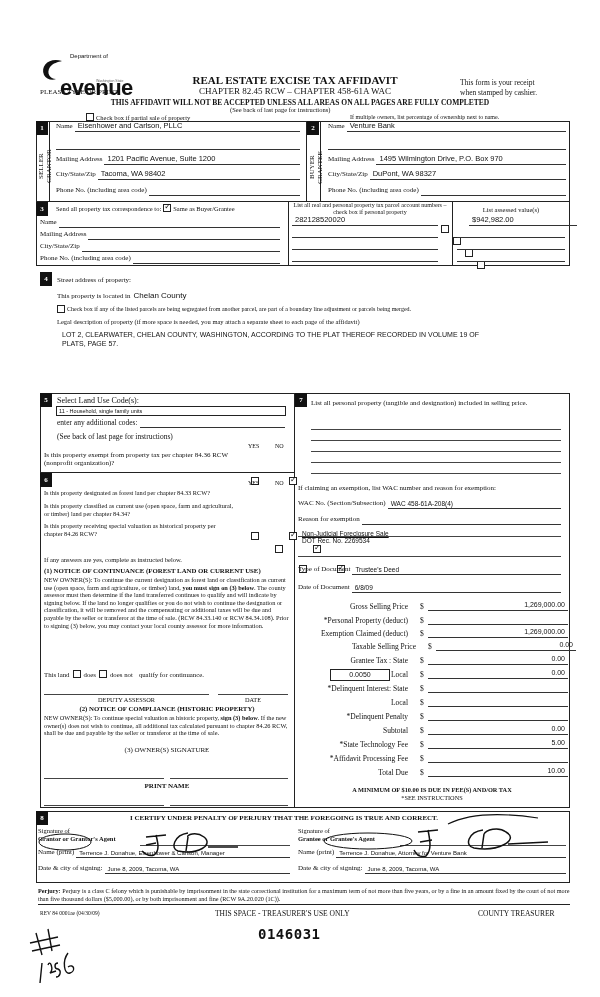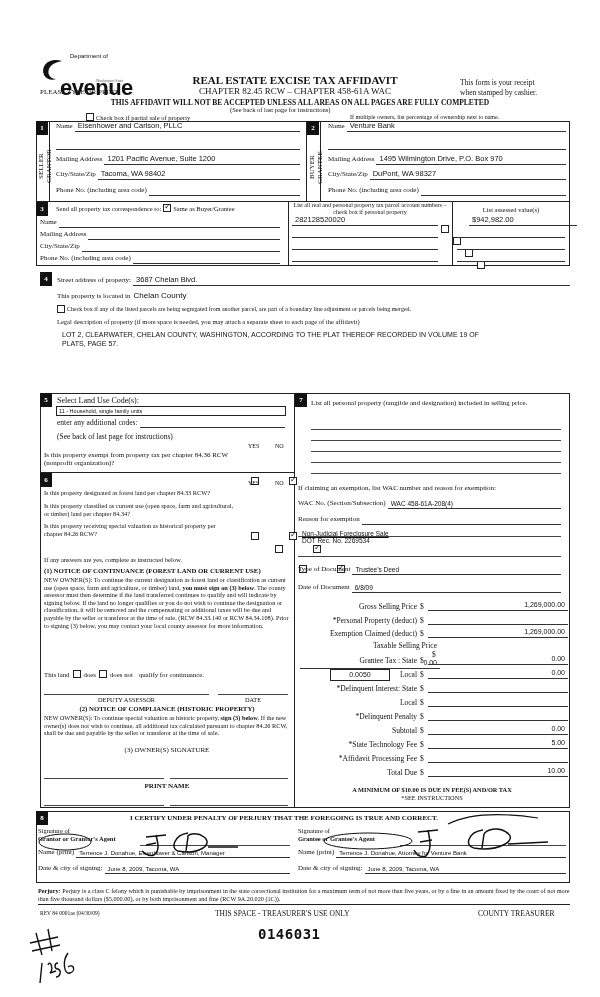--- a/index.html
+++ b/index.html
@@ -11,21 +11,21 @@
   .secnum { position: absolute; width: 12px; height: 14px; background: #111; color: #fff; font-size: 7px; font-weight: bold; text-align: center; line-height: 14px; font-family: "Liberation Serif", serif; }
   .cb { display: inline-block; width: 8px; height: 8px; border: 1px solid #222; vertical-align: middle; background: #fff; position: relative; }
   .cb.checked::after { content: "✓"; position: absolute; left: 0px; top: -3px; font-size: 8px; line-height: 10px; font-family: "DejaVu Sans", sans-serif; }
   .box { position: absolute; border: 1px solid #222; }
   .vlabel { position: absolute; writing-mode: vertical-rl; transform: rotate(180deg); font-size: 7px; text-align: center; line-height: 8px; }
   .row { position: absolute; display: flex; align-items: flex-start; }
   .row .lbl { white-space: nowrap; margin-right: 2px; }
   .row .ln { flex: 1; border-bottom: 1px solid #333; height: 10px; position: relative; }
   .row .ln span { position: absolute; left: 3px; bottom: 1px; }
   .amt { position: absolute; display: flex; align-items: flex-end; font-size: 7.5px; }
-  .amt .k { width: 120px; text-align: right; padding-right: 3px; white-space: nowrap; }
+  .amt .k { width: 120px; text-align: right; padding-right: 12px; white-space: nowrap; }
   .amt .d { width: 8px; }
   .amt .v { width: 140px; border-bottom: 1px solid #333; text-align: right; height: 10px; font-family: "Liberation Sans", sans-serif; font-size: 7px; padding-right: 3px; }
   .blank { position: absolute; border-bottom: 1px solid #444; height: 1px; }
   .sig { position: absolute; }
 </style>
 </head>
 <body>
 
 
 
@@ -199,23 +199,20 @@
        <div class="row" style="left:457px;top:252px;width:108px;">
          <span class="ln">
         <span class="fill" style="font-size:7.5px;"></span>
       </span>
        </div></div>
 
 
 <div class="secnum" style="left:40px;top:272px;">4</div>
 <div class="row" style="left:57px;top:276px;width:513px;">
   <span class="lbl">Street address of property:</span>
-  <span class="ln">
-      <span class="fill">3687 Chelan Blvd.</span>
-    </span>
 </div>
 <div class="abs" style="left:57px;top:291px;font-size:7px;display:flex;align-items:baseline;gap:3px;">
   <span>This property is located in</span>
   <span class="sans" style="font-size:8px;">Chelan County</span>
 </div>
 <div class="abs" style="left:57px;top:305px;font-size:6px;display:flex;align-items:center;gap:2px;">
   <span class="cb"></span>
   <span>Check box if any of the listed parcels are being segregated from another parcel, are part of a boundary line adjustment or parcels being merged.</span>
 </div>
 <div class="abs" style="left:57px;top:318px;font-size:6.5px;">Legal description of property (if more space is needed, you may attach a separate sheet to each page of the affidavit)</div>
@@ -330,21 +327,21 @@
     <div class="amt" style="left:300px;top:615px;">
          <span class="k">*Personal Property (deduct)</span>
          <span class="d">$</span>
          <span class="v"></span>
        </div>
     <div class="amt" style="left:300px;top:628px;">
          <span class="k">Exemption Claimed (deduct)</span>
          <span class="d">$</span>
          <span class="v">1,269,000.00</span>
        </div>
-    <div class="amt" style="left:300px;top:641px;flex-direction:column;">
+    <div class="amt" style="left:308px;top:641px;">
          <span class="k">Taxable Selling Price</span>
          <span class="d">$</span>
          <span class="v">0.00</span>
        </div>
     <div class="amt" style="left:300px;top:655px;">
          <span class="k">Grantee Tax : State</span>
          <span class="d">$</span>
          <span class="v">0.00</span>
        </div>
     <div class="amt" style="left:300px;top:669px;">

